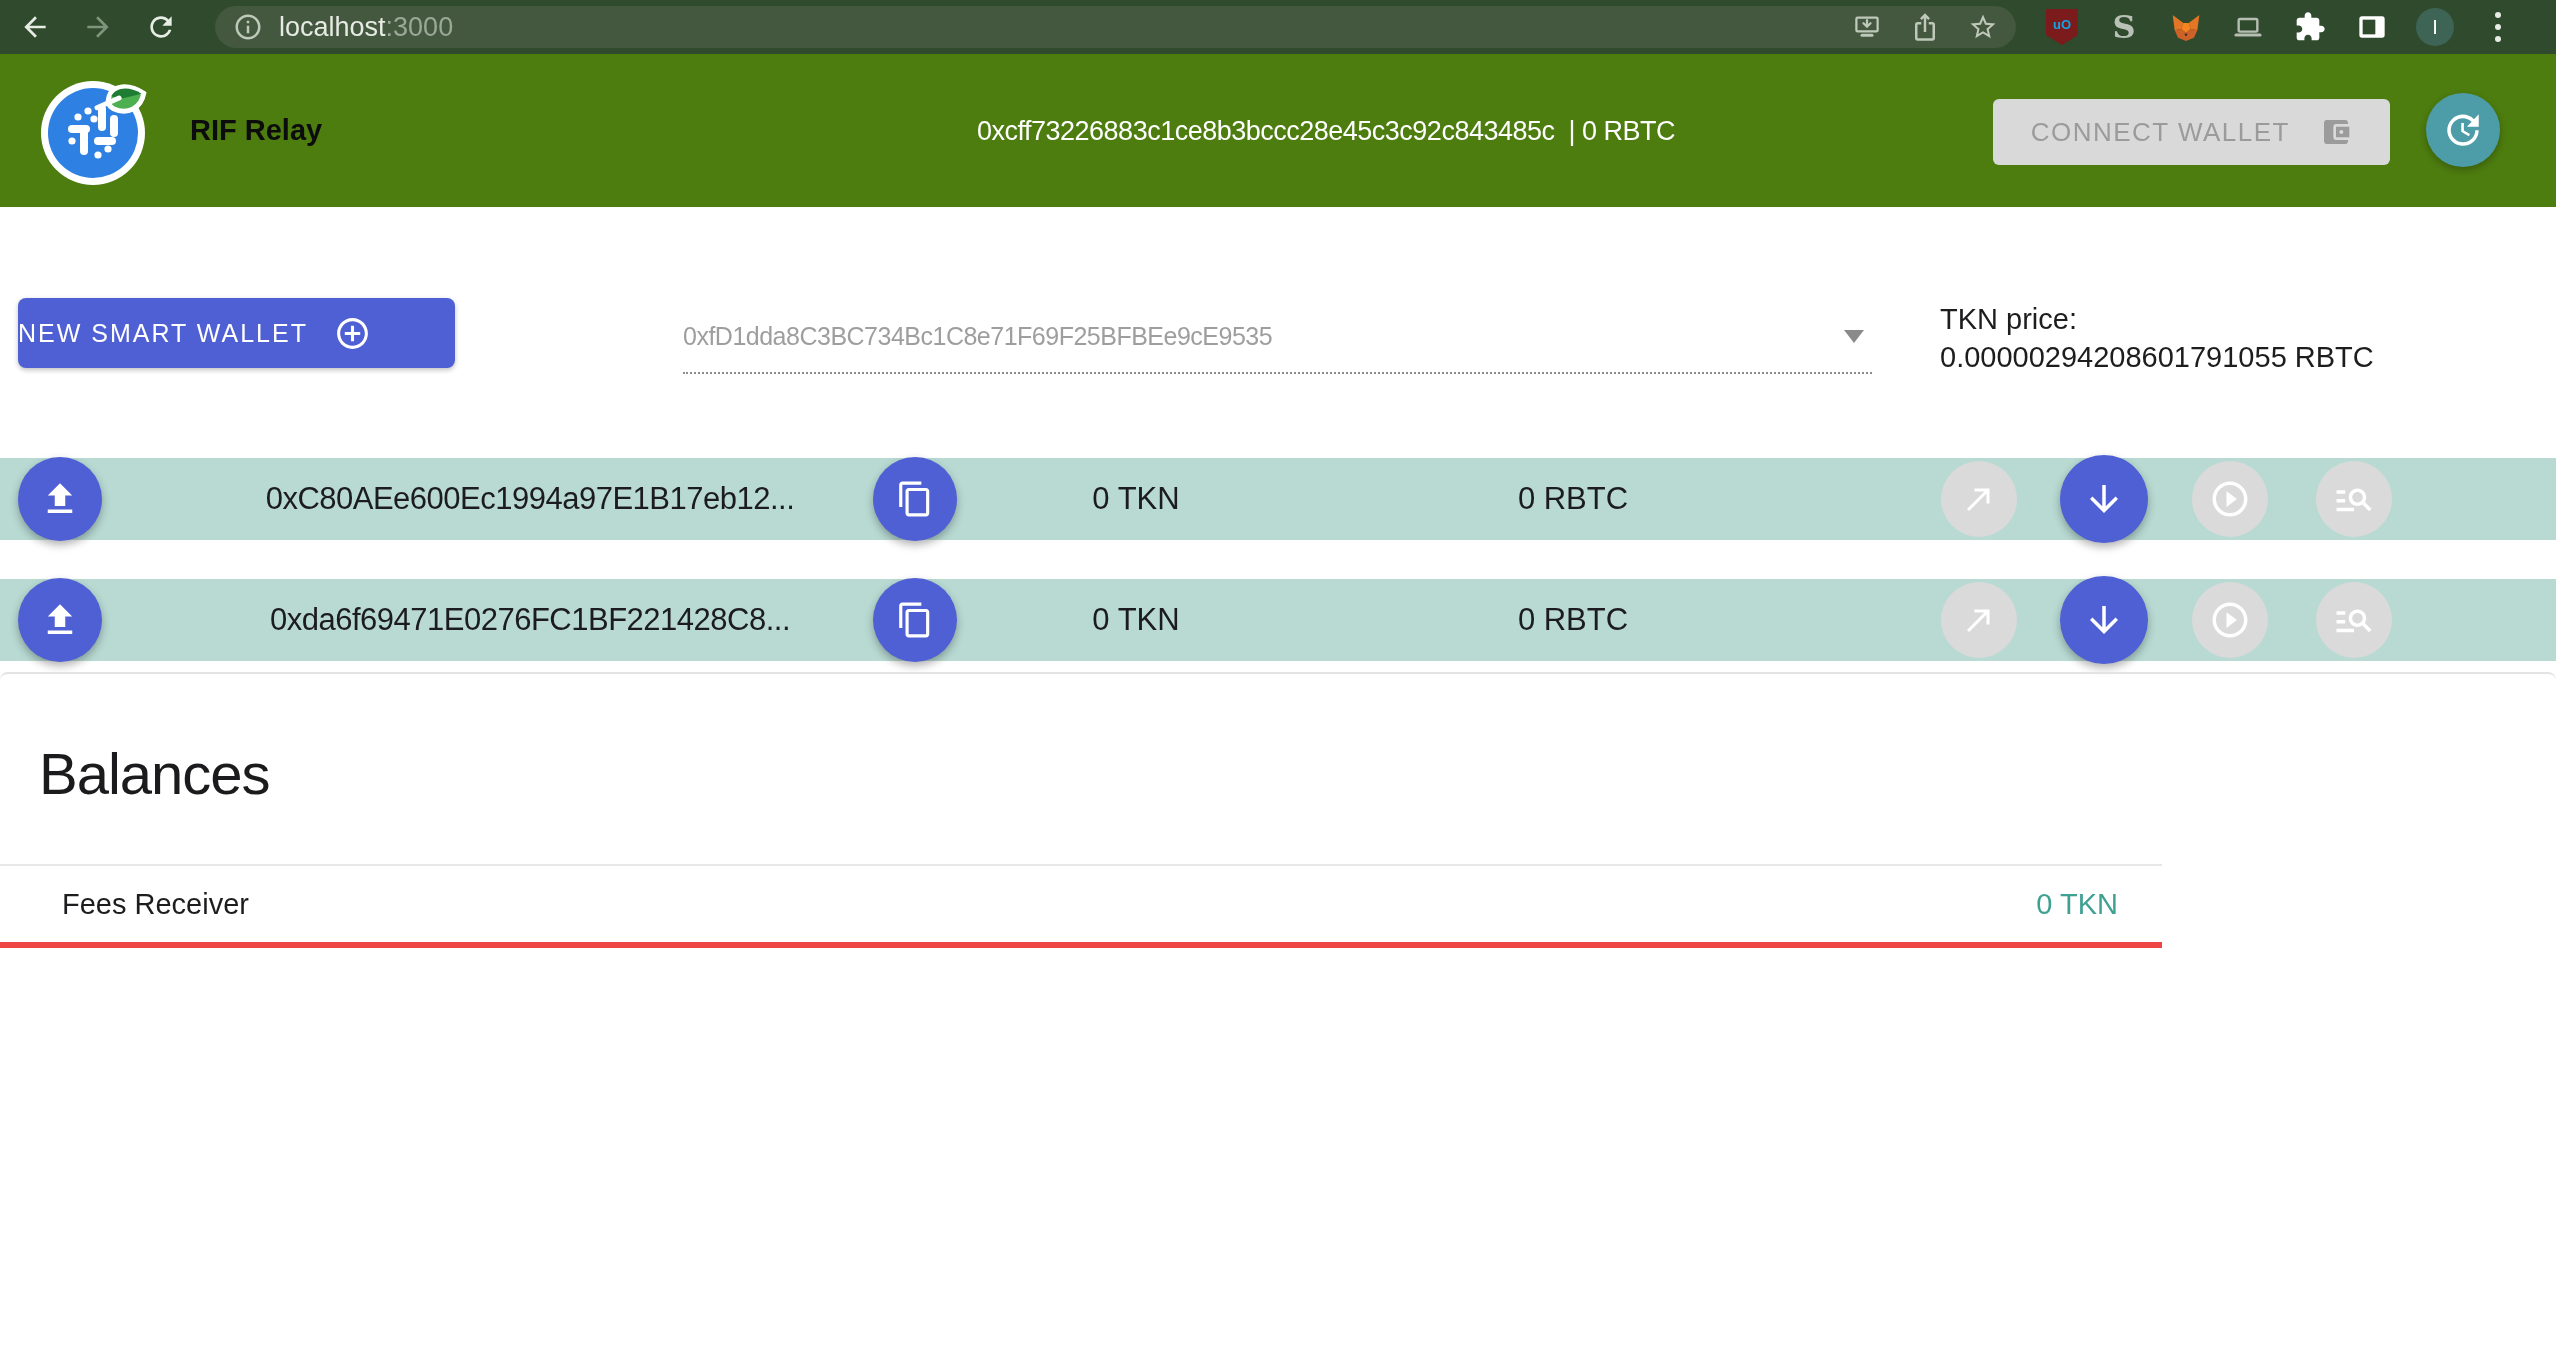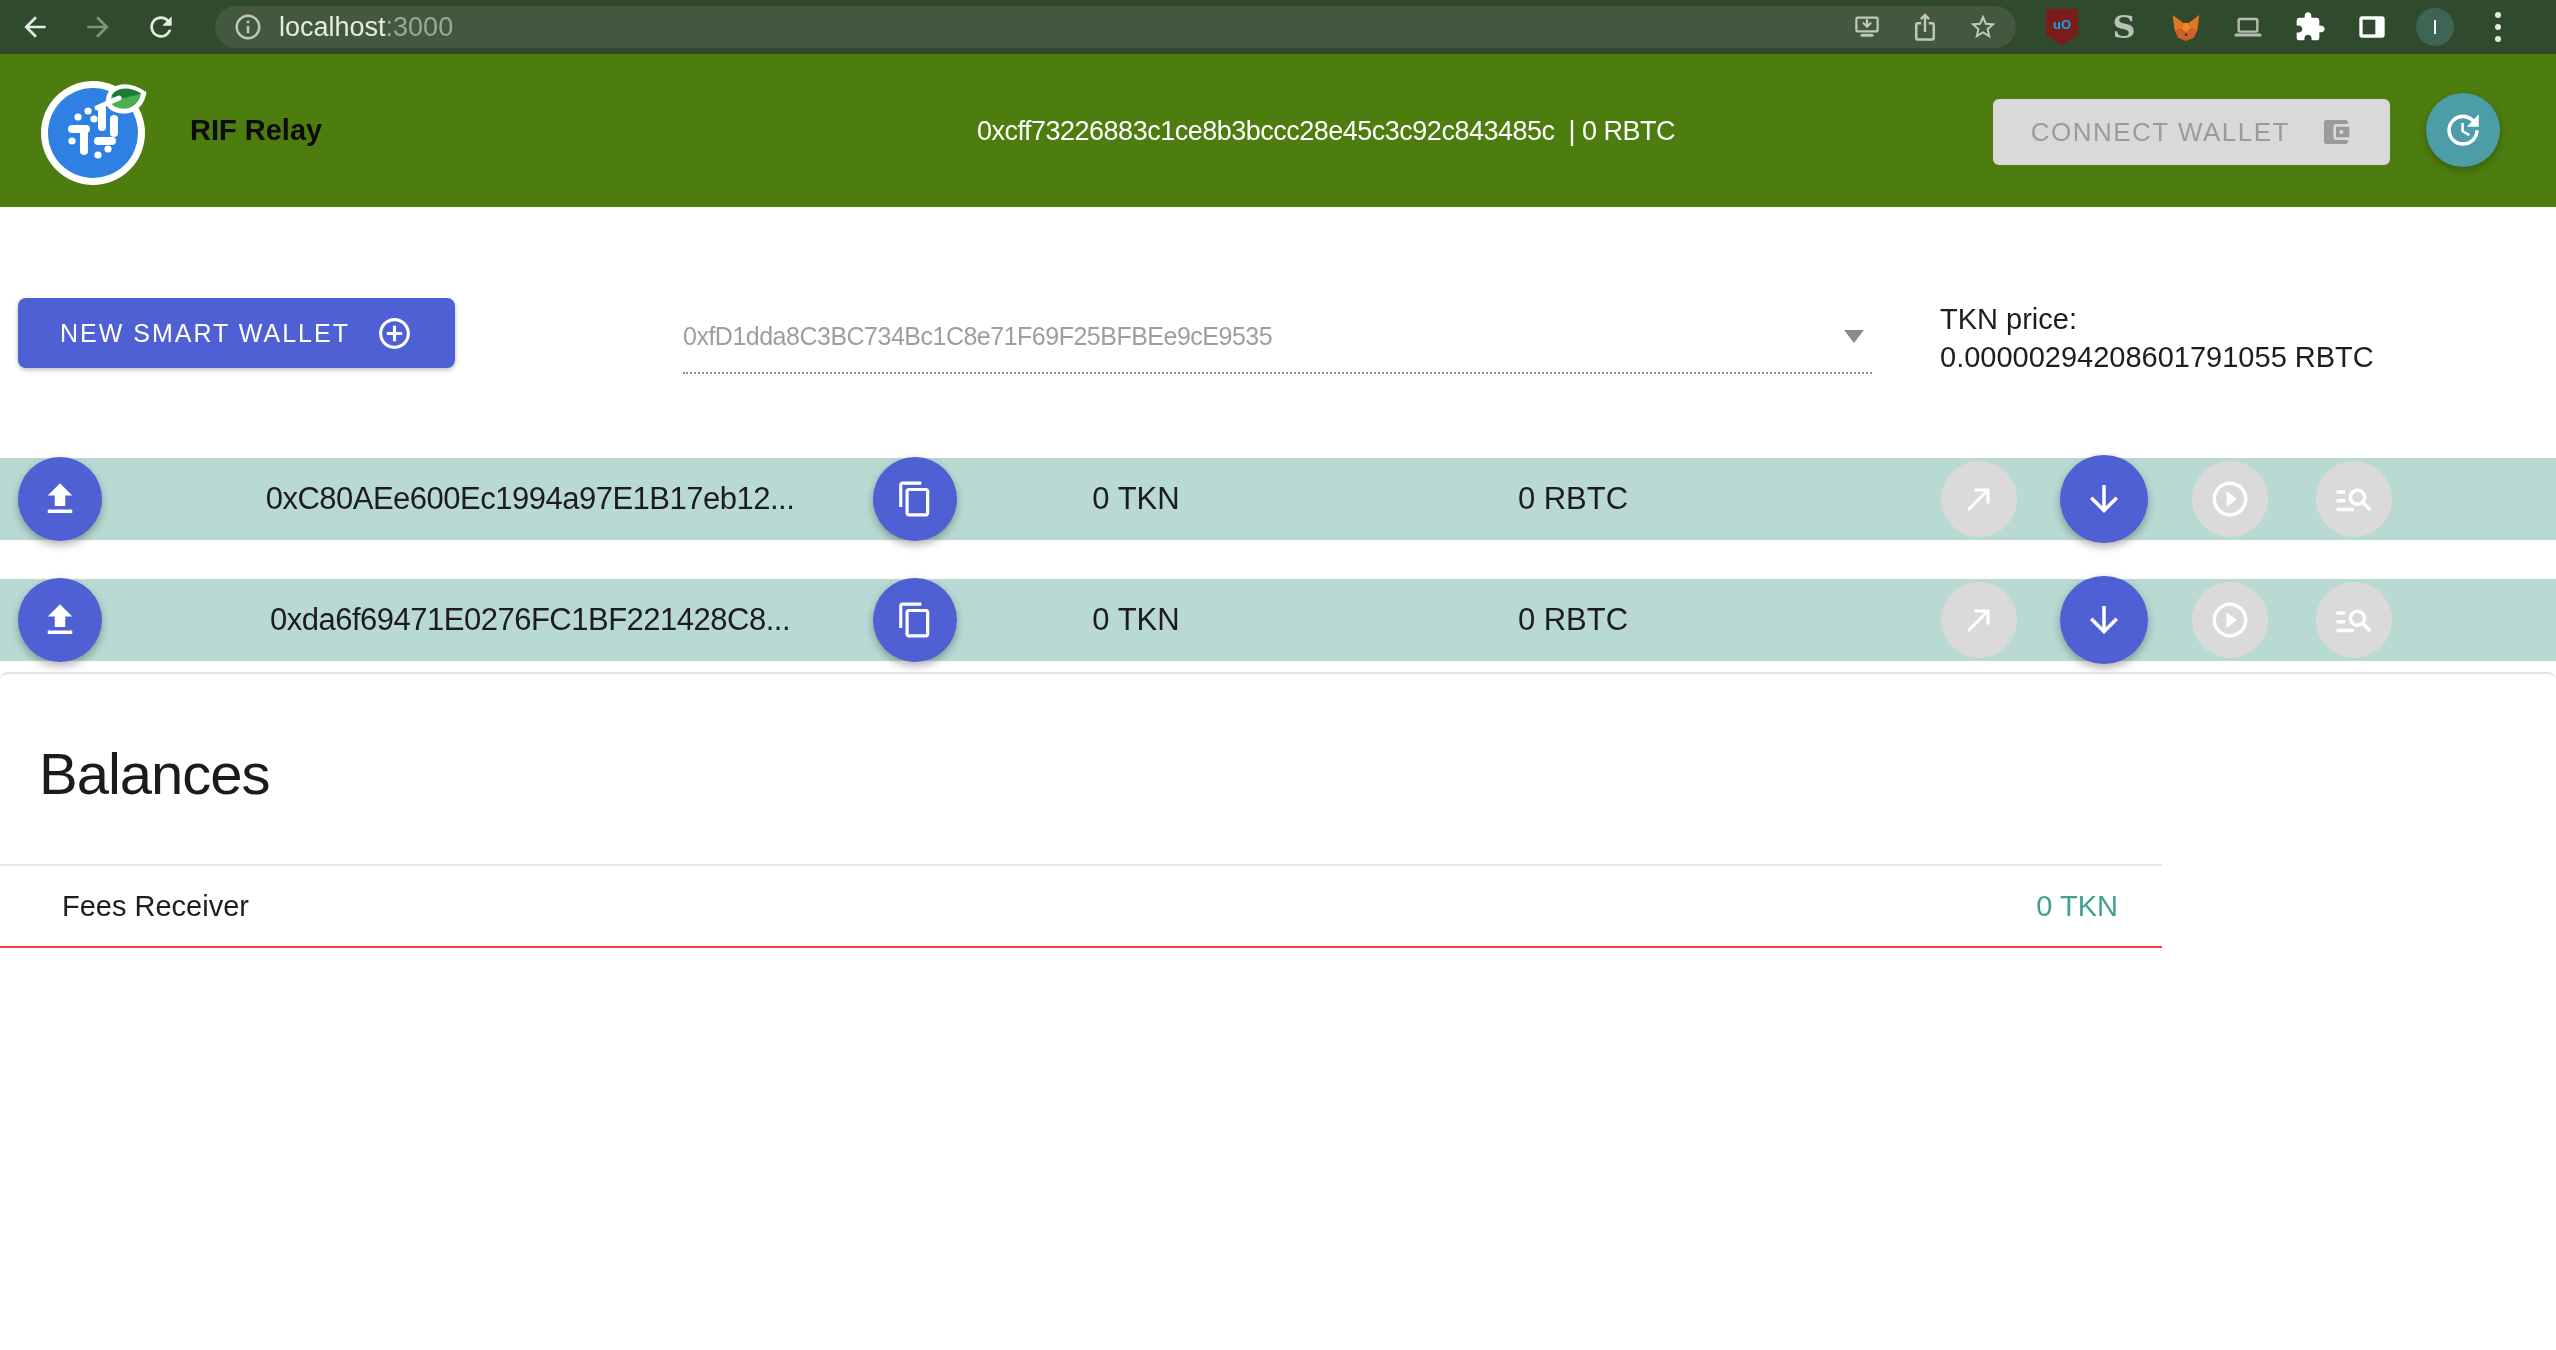--- a/index.html
+++ b/index.html
@@ -43,21 +43,21 @@
                  padding:0 38px; color:#9b9b9b; font-size:26px; letter-spacing:1.5px; }
   .btn-connect svg { width:32px; height:32px; }
   .fab-refresh { position:absolute; right:56px; top:39px; width:74px; height:74px; border-radius:50%;
                  background:#4d9da8; border:none; color:#fff; display:flex; align-items:center;
                  justify-content:center; box-shadow:0 3px 7px rgba(0,0,0,.25); }
   .fab-refresh svg { width:42px; height:42px; }
 
   
   .btn-new-wallet { position:absolute; left:18px; top:298px; width:437px; height:70px;
                     background:#4f60d4; border:none; border-radius:8px; color:#fff;
-                    display:flex; align-items:center; justify-content:center; gap:26px;
+                    display:flex; align-items:center; justify-content:flex-start; gap:26px;
                     font-size:25px; letter-spacing:2px; box-shadow:0 2px 5px rgba(0,0,0,.25); }
   .btn-new-wallet svg { width:37px; height:37px; }
   .select-wallet { position:absolute; left:683px; top:300px; width:1189px; height:74px;
                    border-bottom:2px dotted #8c8c8c; display:flex; align-items:center; }
   .select-wallet .sel-text { color:#9e9e9e; font-size:25px; letter-spacing:-0.5px; }
   .caret { margin-left:auto; margin-right:8px; width:0; height:0;
            border-left:10px solid transparent; border-right:10px solid transparent;
            border-top:13px solid #8a8a8a; }
   .tkn-price { position:absolute; left:1940px; top:300px; font-size:29px; color:#1d1d1f; line-height:38px; }
 
@@ -83,21 +83,21 @@
                 text-align:center; font-size:31px; color:#1c1c1e; }
   .wrow .rbtc { position:absolute; left:1453px; width:240px; top:50%; transform:translateY(-50%);
                 text-align:center; font-size:31px; color:#1c1c1e; }
 
   
   .card-top { position:absolute; left:0; top:672px; width:2556px; height:10px;
               border-top:2px solid #e3e3e3; border-radius:8px 8px 0 0; }
   .balances-title { position:absolute; left:39px; top:740px; font-size:58px; font-weight:400;
                     color:#1b1b1d; letter-spacing:-1px; }
   .fees-row { position:absolute; left:0; top:864px; width:2162px; height:84px;
-              border-top:2px solid #e8e8e8; border-bottom:2px solid #ef4444;
+              border-top:2px solid #e8e8e8; border-bottom:6px solid #ef4444;
               display:flex; align-items:center; }
   .fees-row .lbl { margin-left:62px; font-size:29px; color:#1d1d1f; }
   .fees-row .val { margin-left:auto; margin-right:44px; font-size:29px; color:#3fa191; }
 </style>
 </head>
 <body>
 
 <div class="chrome">
   <div class="nav-ic">
     <svg viewBox="0 0 24 24" fill="currentColor">

